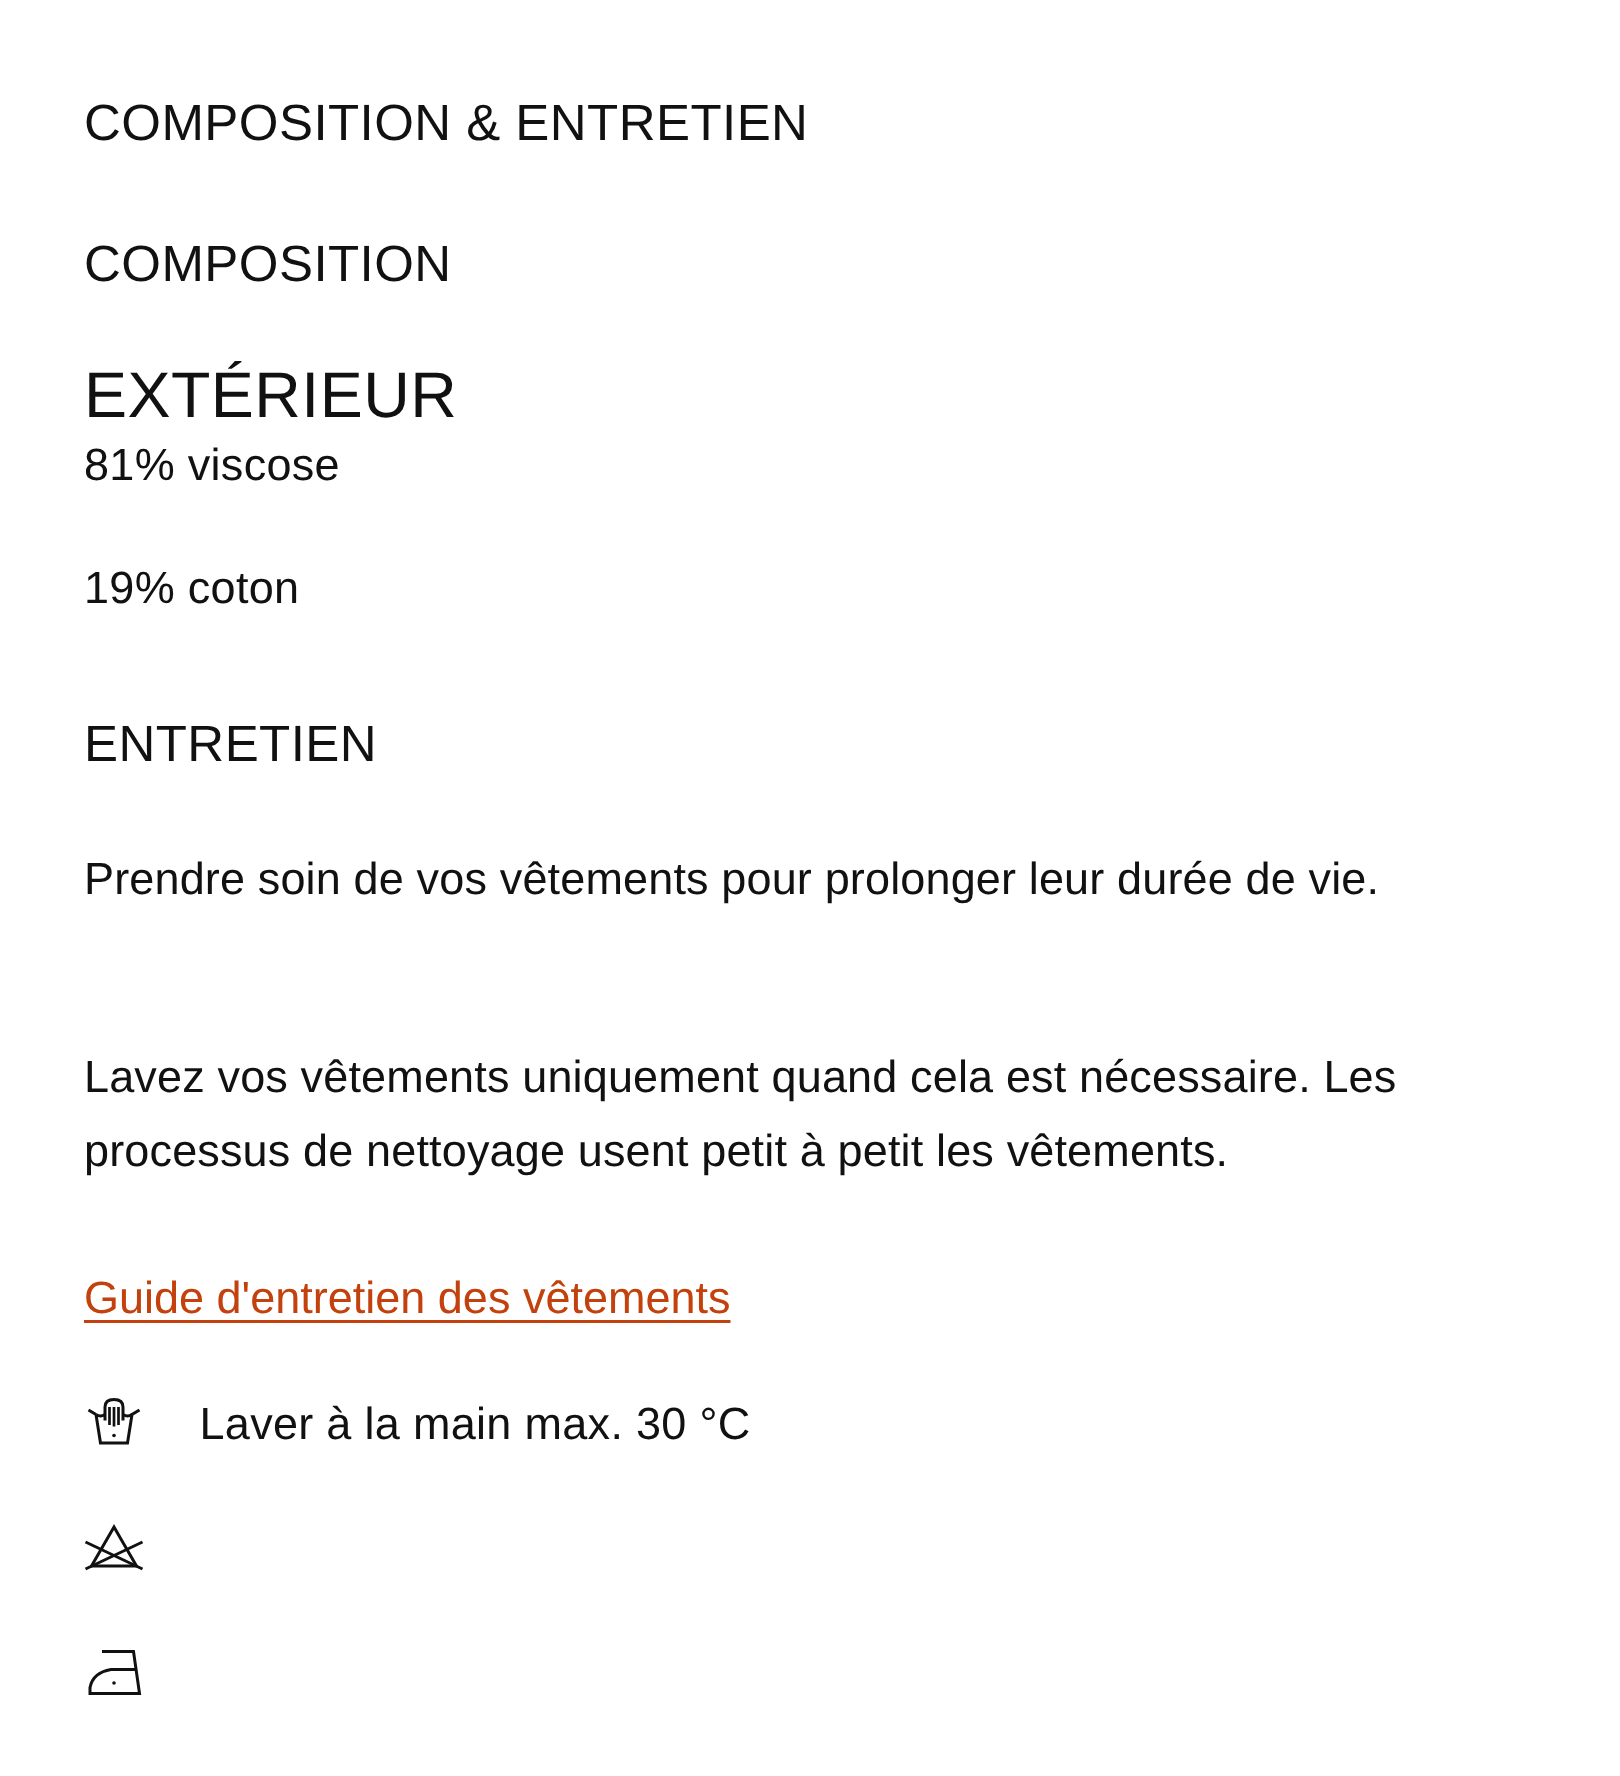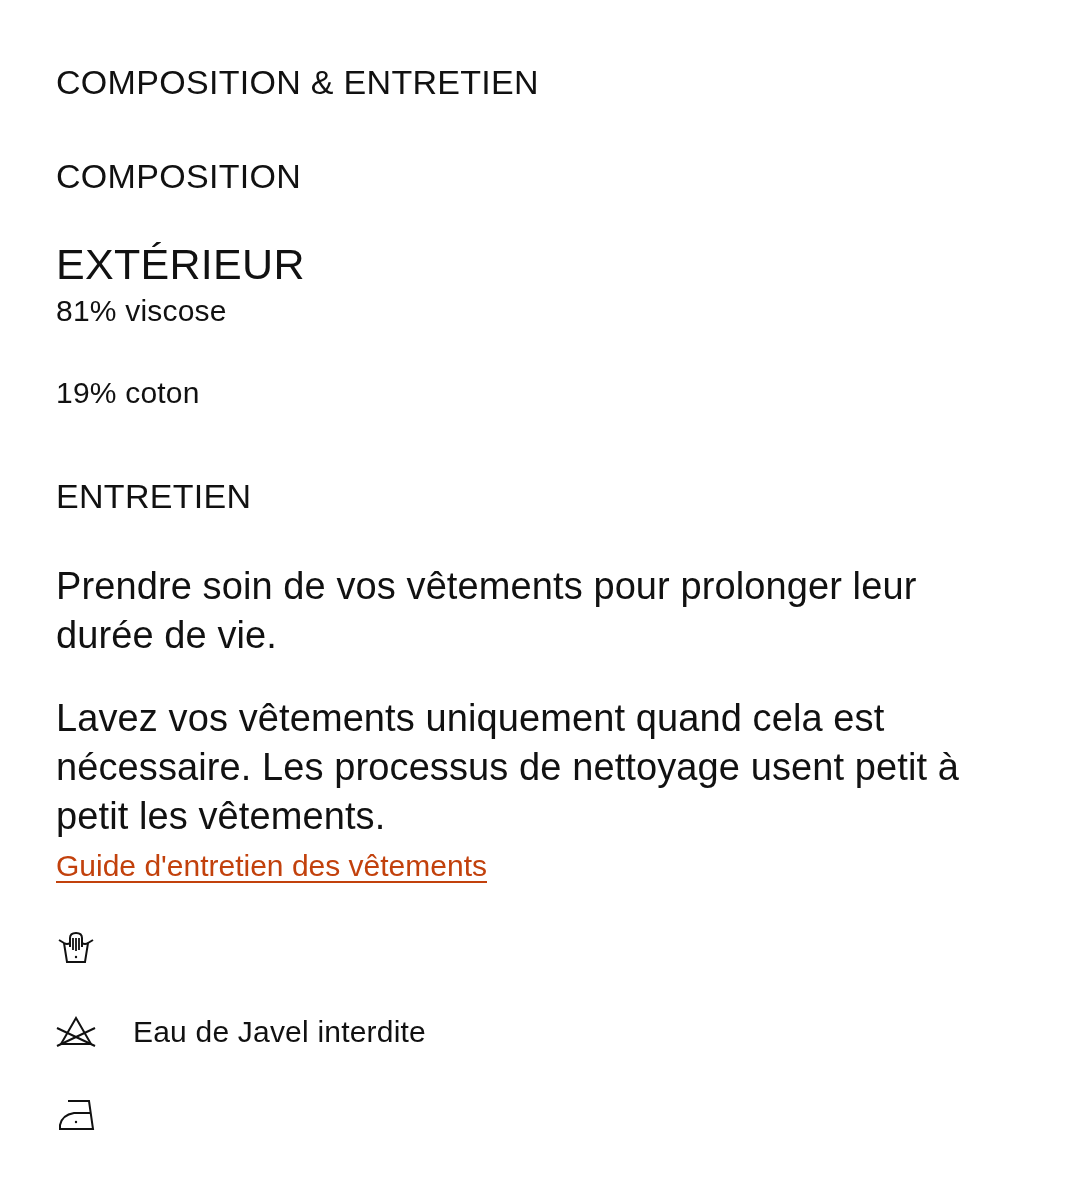--- a/index.html
+++ b/index.html
@@ -8,21 +8,21 @@
     font-family: "Liberation Sans", sans-serif;
     color: #111111;
     position: relative;
   }
   .wrap { position: absolute; left: 56px; top: 0; width: 960px; }
   .abs { position: absolute; left: 0; white-space: nowrap; }
   .title { font-size: 34px; letter-spacing: 0.3px; line-height: 40px; margin-top: 16px; }
   .h2 { font-size: 34px; letter-spacing: 0.3px; line-height: 40px; }
   .h3 { font-size: 43px; letter-spacing: 0.3px; line-height: 40px; }
   .txt { font-size: 30px; line-height: 50px; letter-spacing: 0.2px; text-align: right; }
-  .para { font-size: 38px; line-height: 49px; white-space: normal; width: 950px; letter-spacing: 0.1px; }
+  .para { font-size: 30px; line-height: 49px; white-space: normal; width: 950px; letter-spacing: 0.1px; }
   .link { font-size: 30px; line-height: 40px; color: #c2410c; text-decoration: underline; text-underline-offset: 5px; text-decoration-thickness: 2px; cursor: pointer; }
   .care-row { position: absolute; left: 0; display: flex; align-items: center; height: 44px; }
   .care-icon { width: 40px; height: 40px; display: inline-block; }
   .care-label { font-size: 30px; margin-left: 37px; letter-spacing: 0.2px; white-space: nowrap; }
 </style>
 </head>
 <body>
 
 <div class="wrap">
 
@@ -45,31 +45,31 @@
     <span class="care-icon">
       <svg width="40" height="40" viewBox="0 0 40 40" fill="none" stroke="#111" stroke-width="2">
         <path d="M3 10 L8 13 M8 13 L11 32 L29 32 L32 13 L37 10"></path>
         <path d="M8 13 Q11 15 14 13"></path>
         <path d="M26 13 Q29 15 32 13"></path>
         <path d="M14 17 L14 8 Q14 3 20 3 Q26 3 26 8 L26 17"></path>
         <path d="M17 8 L17 20 M20 8 L20 21 M23 8 L23 20" stroke-width="1.8"></path>
         <circle cx="20" cy="27" r="1.2" fill="#111" stroke="none"></circle>
       </svg>
     </span>
+    <span class="care-label">Laver à la main max. 30 °C</span>
   </div>
 
   <div class="care-row" style="top:1010px;">
     <span class="care-icon">
       <svg width="40" height="40" viewBox="0 0 40 40" fill="none" stroke="#111" stroke-width="2">
         <path d="M20 6 L35 32 L5 32 Z"></path>
         <path d="M1 16 L39 34"></path>
         <path d="M39 16 L1 34"></path>
       </svg>
     </span>
-    <span class="care-label">Eau de Javel interdite</span>
   </div>
 
   <div class="care-row" style="top:1093px;">
     <span class="care-icon">
       <svg width="40" height="40" viewBox="0 0 40 40" fill="none" stroke="#111" stroke-width="2">
         <path d="M12 6 L33 6 L37 34 L4 34 L4 30 Q6 20 18 18 L35 18"></path>
         <circle cx="20" cy="27" r="1.2" fill="#111" stroke="none"></circle>
       </svg>
     </span>
   </div>

